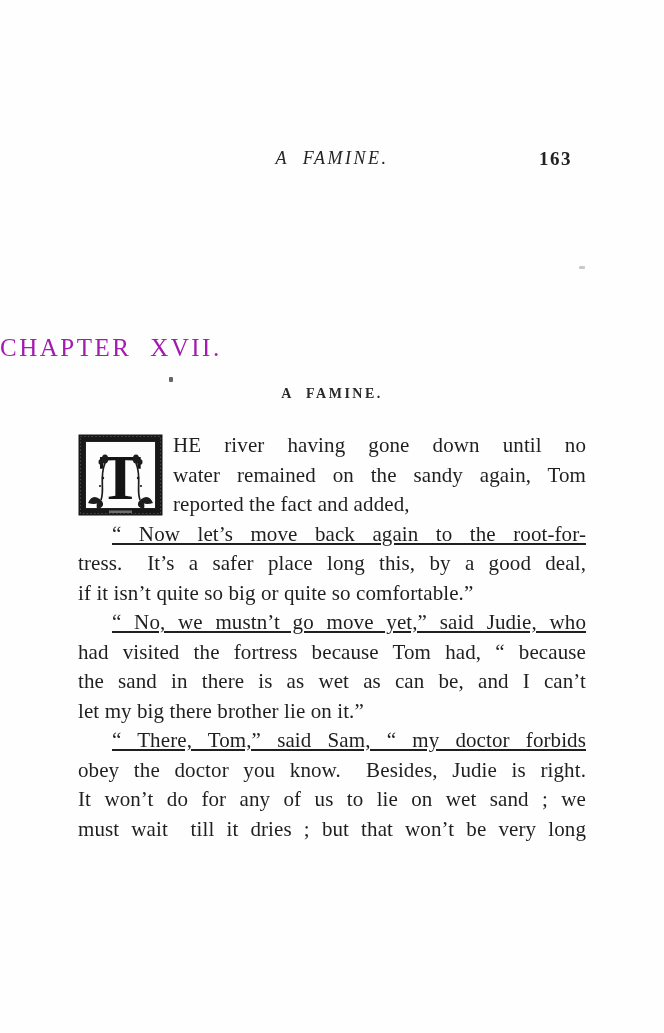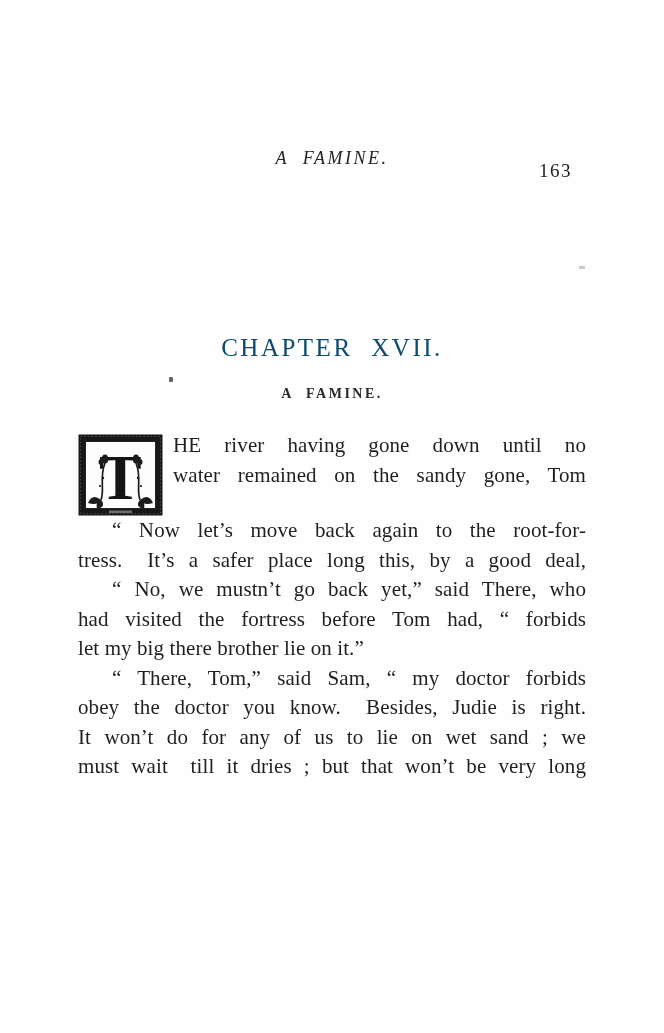--- a/index.html
+++ b/index.html
@@ -27,34 +27,35 @@
     text-align: center;
     font-style: italic;
     font-size: 18px;
     letter-spacing: 2.5px;
     word-spacing: 7px;
     color: #252525;
   }
   .page-number {
     position: absolute;
     right: 14px;
-    top: 12px;
+    top: 0;
     font-size: 19px;
     letter-spacing: 1.5px;
     color: #222;
+    font-weight: bold;
   }
   
   .chapter-heading {
     margin: 162px 0 0 0;
-    text-align: center;
+    text-align: left;
     font-size: 25px;
     font-weight: 400;
     letter-spacing: 2.5px;
     word-spacing: 10px;
-    color: #0c4a6e;
+    color: #a21caf;
   }
   .chapter-subtitle {
     margin: 24px 0 0 0;
     text-align: center;
     font-size: 14px;
     font-weight: 700;
     letter-spacing: 2.5px;
     word-spacing: 7px;
     color: #2a2a2a;
   }
@@ -69,20 +70,21 @@
   .line {
     text-align: justify;
     text-align-last: justify;
     white-space: normal;
   }
   .line.end {
     text-align-last: left;
   }
   .line.indent {
     text-indent: 34px;
+    text-decoration: underline;
   }
   .opening-para {
     display: flex;
     align-items: flex-start;
   }
   .drop-cap {
     flex: 0 0 auto;
     width: 85px;
     height: 82px;
     margin: 3px 10px 0 0;
@@ -143,31 +145,34 @@
           <path d="M62 66 C68 61 72 62 75 69 C69 71 64 70 62 66 Z" fill="#1c1c1c"></path>
           <path d="M62 66 C58 70 60 74 66 75 C67 70 66 67 62 66 Z" fill="#1c1c1c"></path>
           <circle cx="60" cy="44" r="1.2" fill="#1c1c1c"></circle>
           <circle cx="63" cy="52" r="1.1" fill="#1c1c1c"></circle>
 
           <rect x="31" y="76.5" width="23" height="2.5" fill="#6e6e6e"></rect>
         </svg>
       </div>
       <div class="opening-lines">
           <div class="line">HE river having gone down until no</div>
-          <div class="line">water remained on the sandy gone, Tom</div>
+          <div class="line">water remained on the sandy again, Tom</div>
+          <div class="line end">reported the fact and added,</div>
         </div>
     </div>
 
     <div class="para">
         <div class="line indent">“ Now let’s move back again to the root-for-</div>
         <div class="line">tress.  It’s a safer place long this, by a good deal,</div>
+        <div class="line end">if it isn’t quite so big or quite so comfortable.”</div>
       </div>
     <div class="para">
-        <div class="line indent">“ No, we mustn’t go back yet,” said There, who</div>
-        <div class="line">had visited the fortress before Tom had, “ forbids</div>
+        <div class="line indent">“ No, we mustn’t go move yet,” said Judie, who</div>
+        <div class="line">had visited the fortress because Tom had, “ because</div>
+        <div class="line">the sand in there is as wet as can be, and I can’t</div>
         <div class="line end">let my big there brother lie on it.”</div>
       </div>
     <div class="para">
         <div class="line indent">“ There, Tom,” said Sam, “ my doctor forbids</div>
         <div class="line">obey the doctor you know.  Besides, Judie is right.</div>
         <div class="line">It won’t do for any of us to lie on wet sand ; we</div>
         <div class="line">must wait  till it dries ; but that won’t be very long</div>
       </div>
 
   </div>

